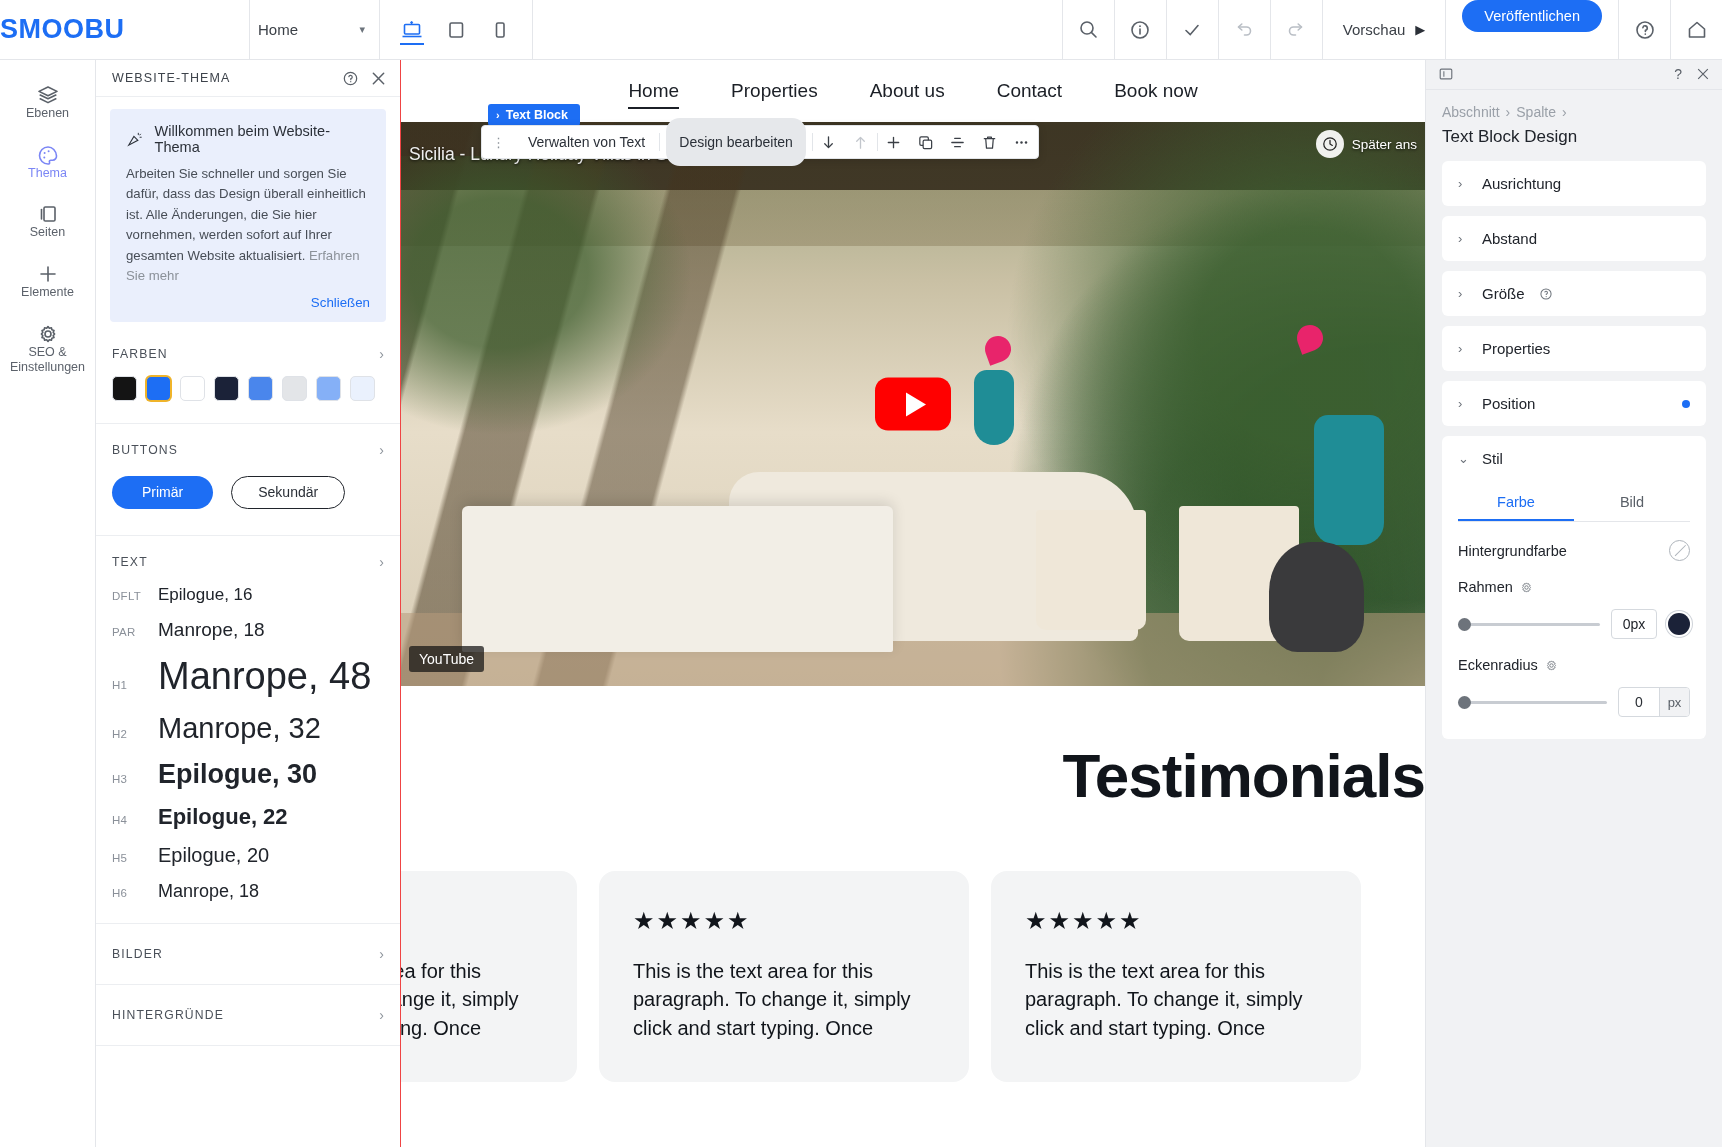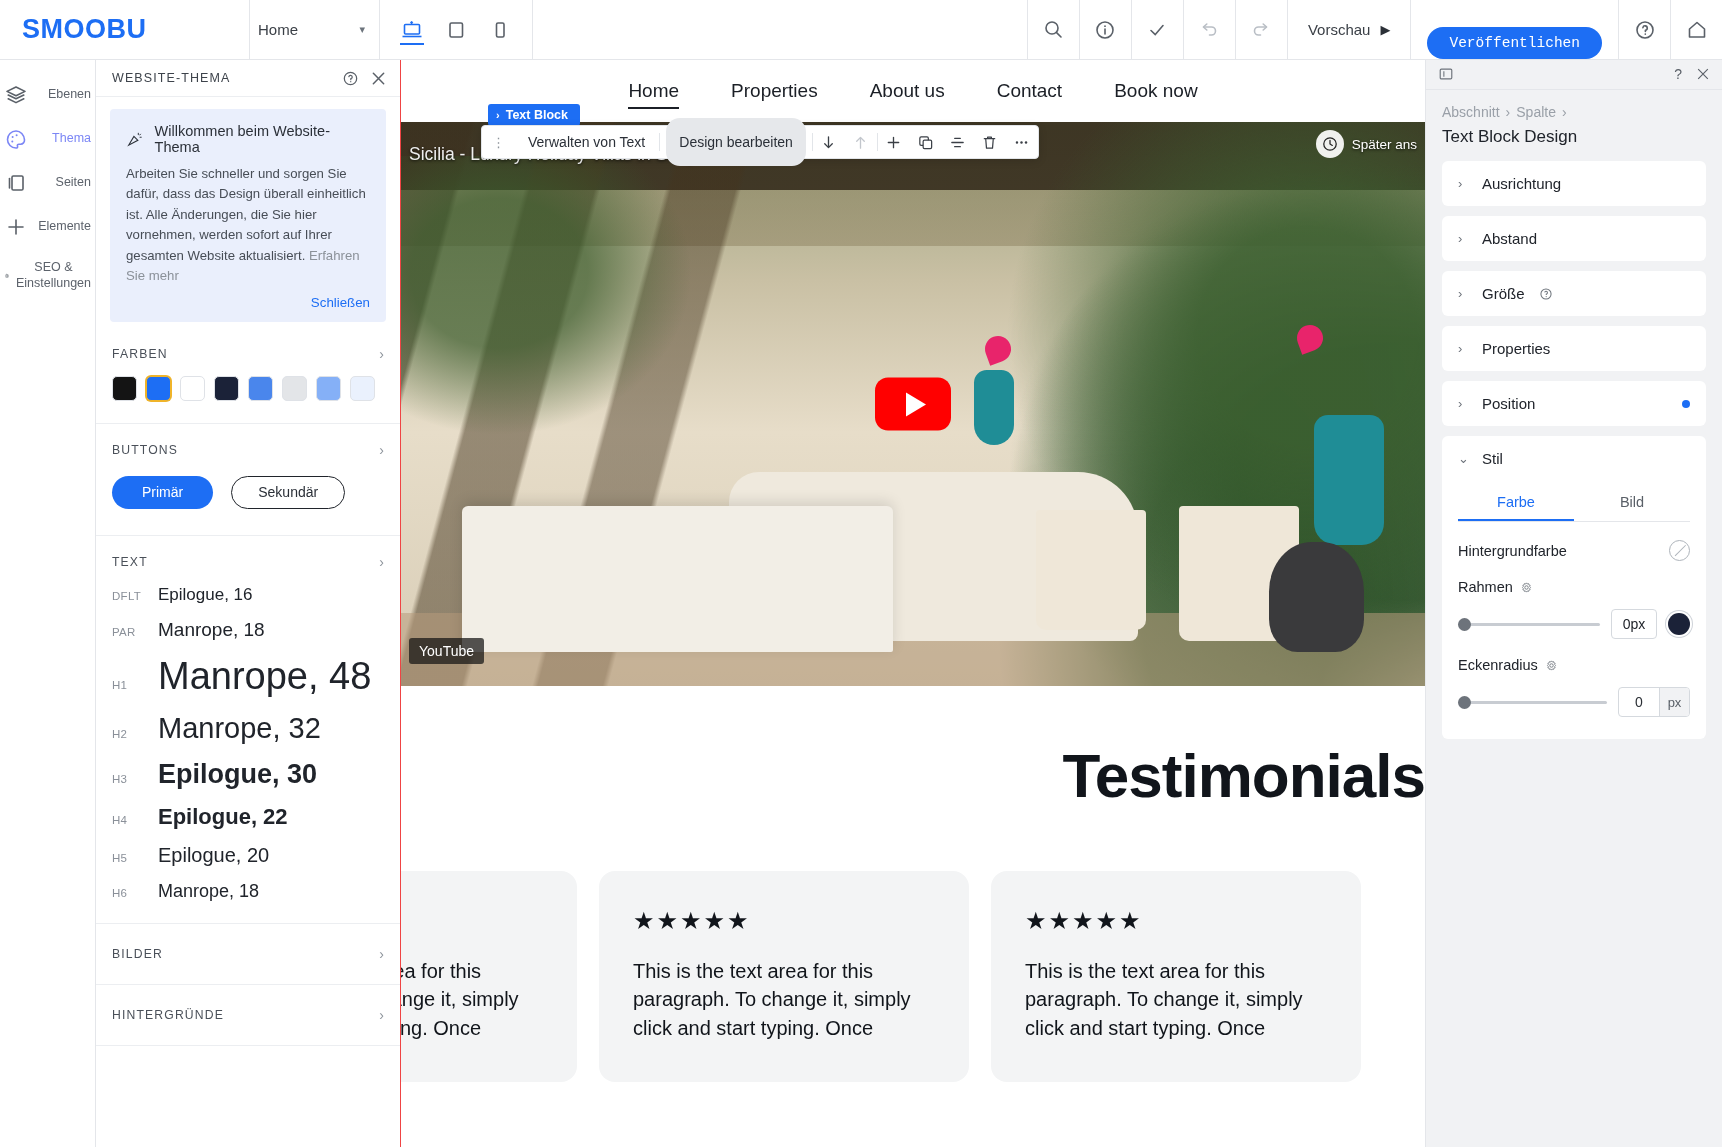--- a/index.html
+++ b/index.html
@@ -7,42 +7,42 @@
   body {
     font-family: "Liberation Sans", sans-serif;
     background:#ffffff; color:#2b2f35;
     -webkit-font-smoothing:antialiased;
   }
   #app { position:relative; width:1722px; height:1147px; overflow:hidden; background:#fff; }
 
   
   .topbar { position:absolute; left:0; top:0; width:1722px; height:60px;
             background:#fff; border-bottom:1px solid #e4e6ea; display:flex; align-items:stretch; z-index:60; }
-  .logo-cell { width:250px; display:flex; align-items:center; padding-left:22px; border-right:1px solid #e4e6ea; }
+  .logo-cell { width:250px; display:flex; align-items:center; border-right:1px solid #e4e6ea; }
   .logo { font-size:27px; font-weight:bold; letter-spacing:.5px; color:#1d6ef4; font-family:"Liberation Sans",sans-serif; }
   .page-select { width:130px; display:flex; align-items:center; justify-content:space-between;
                  padding:0 14px 0 8px; border-right:1px solid #e4e6ea; font-size:15px; color:#3a3f46; cursor:pointer; }
   .caret { font-size:11px; color:#6c737c; }
   .device-group { display:flex; align-items:center; gap:4px; padding:0 12px; border-right:1px solid #e4e6ea; }
   .dev-btn { width:40px; height:42px; display:flex; align-items:center; justify-content:center; cursor:pointer; position:relative;}
   .dev-btn.active { }
   .dev-btn.active::after { content:""; position:absolute; bottom:6px; left:8px; right:8px; height:2px; background:#1d6ef4; }
   .spacer { flex:1; }
   .tool-cell { width:52px; display:flex; align-items:center; justify-content:center; border-left:1px solid #e4e6ea; cursor:pointer; }
   .preview-cell { display:flex; align-items:center; gap:10px; padding:0 20px; border-left:1px solid #e4e6ea; font-size:15px; color:#3a3f46; cursor:pointer; }
-  .publish-cell { display:flex; align-items:flex-end; padding:0 16px; border-left:1px solid #e4e6ea;font-family:Liberation Mono, monospace; }
+  .publish-cell { display:flex; align-items:flex-start; padding:0 16px; border-left:1px solid #e4e6ea; }
   .btn-publish { background:#1d6ef4; color:#fff; border:none; border-radius:18px; height:32px;
                  padding:0 22px; font-size:14.5px; font-family:inherit; cursor:pointer; white-space:nowrap;}
   .icn { stroke:#5a6068; stroke-width:1.6; fill:none; stroke-linecap:round; stroke-linejoin:round; }
   .icn-dim { stroke:#b9bec5; }
 
   
   .rail { position:absolute; left:0; top:60px; width:96px; height:1087px; background:#fff;
           border-right:1px solid #e4e6ea; padding-top:12px; z-index:40; }
-  .rail-item { display:flex; align-items:center; gap:6px; padding:12px 4px 10px;
+  .rail-item { display:flex; flex-direction:column; align-items:center; padding:12px 4px 10px;
                font-size:12.5px; color:#5c626b; cursor:pointer; text-align:center; line-height:1.25;justify-content:space-between; }
   .rail-item.active { color:#7b86f5; }
   .rail-item.active .icn { stroke:#7b86f5; }
 
   
   .theme-panel { position:absolute; left:96px; top:60px; width:305px; height:1087px; background:#fff;
                  border-right:1px solid #ef4444; z-index:35; overflow:hidden; }
   .tp-head { height:37px; display:flex; align-items:center; justify-content:space-between;
              padding:0 14px 0 16px; border-bottom:1px solid #eceef1; }
   .tp-title { font-size:12.5px; letter-spacing:1.1px; color:#3d434b; }
@@ -101,21 +101,21 @@
   .hero-pot { position:absolute; background:#efe7d8; border-radius:4px 4px 10px 10px; }
   .flower { position:absolute; width:26px; height:26px; background:#e8246b; border-radius:50% 50% 50% 0; transform:rotate(-20deg); }
   .vase-blue { position:absolute; background:#1f8d96; border-radius:14px 14px 22px 22px; }
   .face-stat { position:absolute; background:#3a3a3c; border-radius:45% 45% 30% 30%; }
 
   .hero-caption { position:absolute; left:8px; top:22px; font-size:17.5px; color:#efefef;
                   text-shadow:0 1px 3px rgba(0,0,0,.8); white-space:nowrap; }
   .yt-play { position:absolute; left:50%; top:50%; transform:translate(-50%,-50%); width:76px; height:53px;
              background:#f00; border-radius:13px; display:flex; align-items:center; justify-content:center; cursor:pointer; }
   .yt-play span { width:0; height:0; border-left:20px solid #fff; border-top:12px solid transparent; border-bottom:12px solid transparent; margin-left:5px;}
-  .yt-logo { position:absolute; left:8px; bottom:22px; background:rgba(20,20,20,.72); color:#fff;
+  .yt-logo { position:absolute; left:8px; bottom:14px; background:rgba(20,20,20,.72); color:#fff;
              font-size:14px; padding:5px 10px; border-radius:3px; white-space:nowrap; }
   .watch-later { position:absolute; right:8px; top:8px; display:flex; align-items:center; gap:8px;
                  color:#fff; font-size:13.5px; text-shadow:0 1px 3px rgba(0,0,0,.8); }
   .wl-circle { width:28px; height:28px; border-radius:50%; background:rgba(255,255,255,.92);
                display:flex; align-items:center; justify-content:center; }
 
   .testi-wrap { padding:54px 0 0; background:#fff; }
   .testi-title { text-align:right; font-size:62px; font-weight:bold; letter-spacing:-1px; color:#11151b; }
   .testi-grid { display:flex; gap:22px; padding:60px 0 0 0; margin-left:-194px; }
   .testi-card { width:370px; background:#f3f4f5; border-radius:16px; padding:36px 34px 40px; flex:0 0 370px; }

